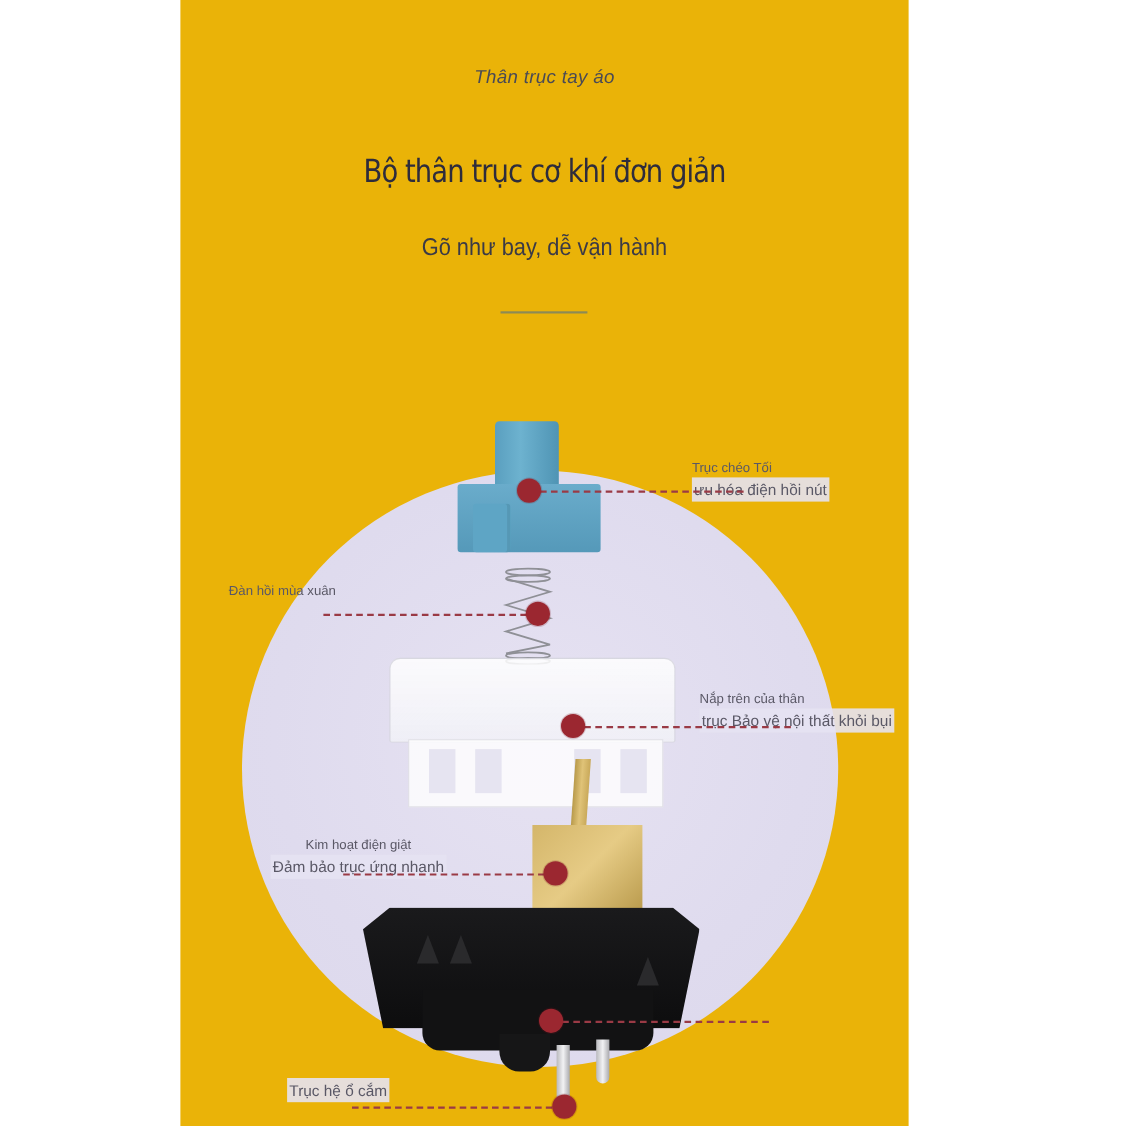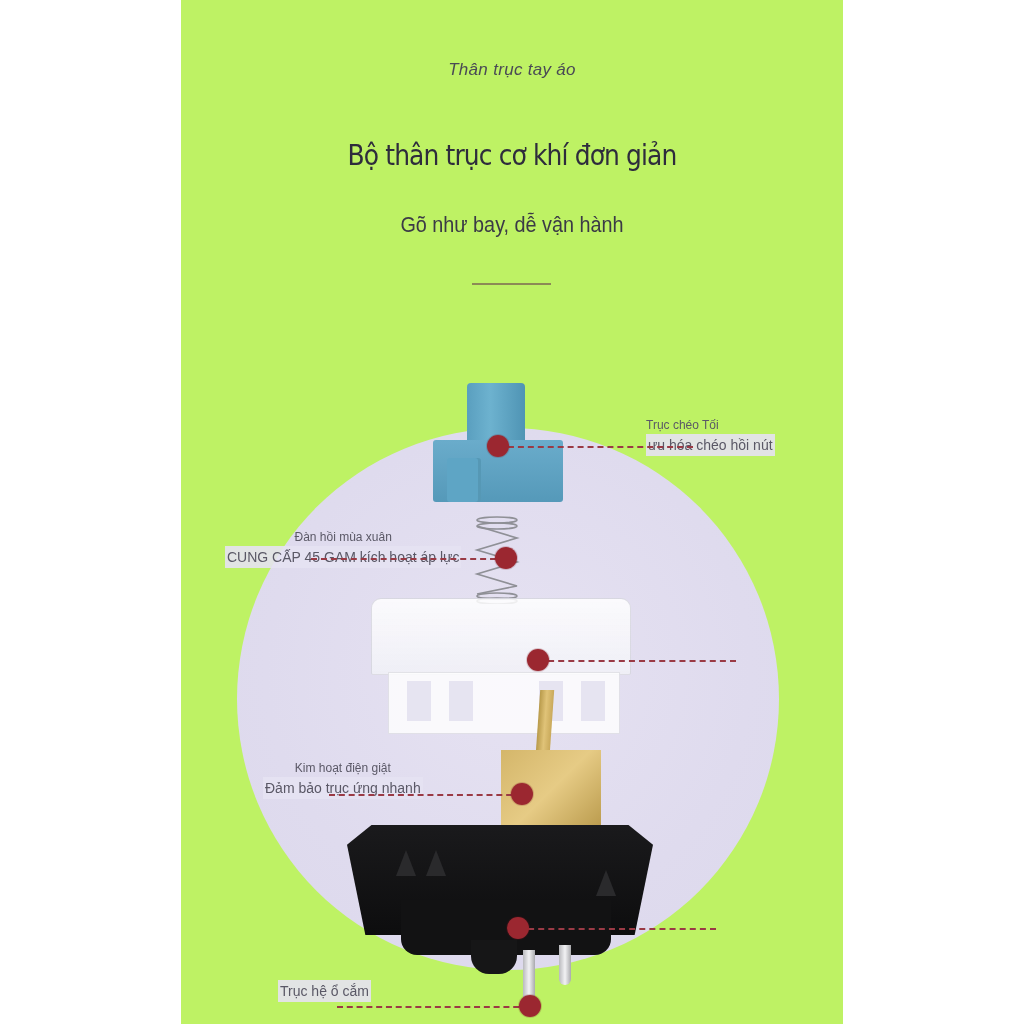--- a/index.html
+++ b/index.html
@@ -2,22 +2,22 @@
 <html><head>
 <meta charset="utf-8">
 <style>
   html, body { margin: 0; padding: 0; }
   body {
     width: 1024px; height: 1024px; background: #ffffff;
     position: relative; overflow: hidden;
     font-family: "Liberation Sans", sans-serif;
   }
   .panel {
-    position: absolute; left: 181px; top: 0; width: 662px; height: 1024px;
-    background: #bef264; overflow: hidden;
+    position: absolute; left: 164px; top: 0; width: 662px; height: 1024px;
+    background: #eab308; overflow: hidden;
   }
   .circle {
     position: absolute; left: 56px; top: 428px; width: 542px; height: 542px;
     border-radius: 50%;
     background: radial-gradient(circle at 50% 45%, #e6e2f2 0%, #dfdbee 60%, #dcd8ec 100%);
   }
   .kicker {
     position: absolute; left: 0; width: 662px; top: 60px; text-align: center;
     font-size: 17px; color: #4a4a55; font-style: italic; letter-spacing: 0.3px;
   }
@@ -122,32 +122,35 @@
     <div class="notch" style="left:245px;top:850px"></div>
     <div class="notch" style="left:415px;top:870px"></div>
     <div class="base-bottom"></div>
     <div class="base-nub"></div>
     <div class="pin" style="left:342px;top:950px;height:60px"></div>
     <div class="pin" style="left:378px;top:945px;height:40px"></div>
   </div>
 
   <div class="label" style="left:465px;top:400px">
     <span class="l1">Trục chéo Tối</span>
-    <span class="l2">ưu hóa chéo hồi nút</span>
+    <span class="l2">ưu hóa điện hồi nút</span>
   </div>
   <div class="dash" style="left:317px;top:446px;width:195px"></div>
   <div class="dot" style="left:317px;top:446px"></div>
 
   <div class="label right" style="left:44px;top:512px">
     <span class="l1">Đàn hồi mùa xuân</span>
-    <span class="l2">CUNG CẤP 45 GAM kích hoạt áp lực</span>
   </div>
   <div class="dash" style="left:130px;top:558px;width:195px"></div>
   <div class="dot" style="left:325px;top:558px"></div>
 
+  <div class="label" style="left:472px;top:610px">
+    <span class="l1">Nắp trên của thân</span>
+    <span class="l2">trục Bảo vệ nội thất khỏi bụi</span>
+  </div>
   <div class="dash" style="left:357px;top:660px;width:198px"></div>
   <div class="dot" style="left:357px;top:660px"></div>
 
   <div class="label right" style="left:82px;top:743px">
     <span class="l1">Kim hoạt điện giật</span>
     <span class="l2">Đảm bảo trục ứng nhanh</span>
   </div>
   <div class="dash" style="left:148px;top:794px;width:193px"></div>
   <div class="dot" style="left:341px;top:794px"></div>
 

